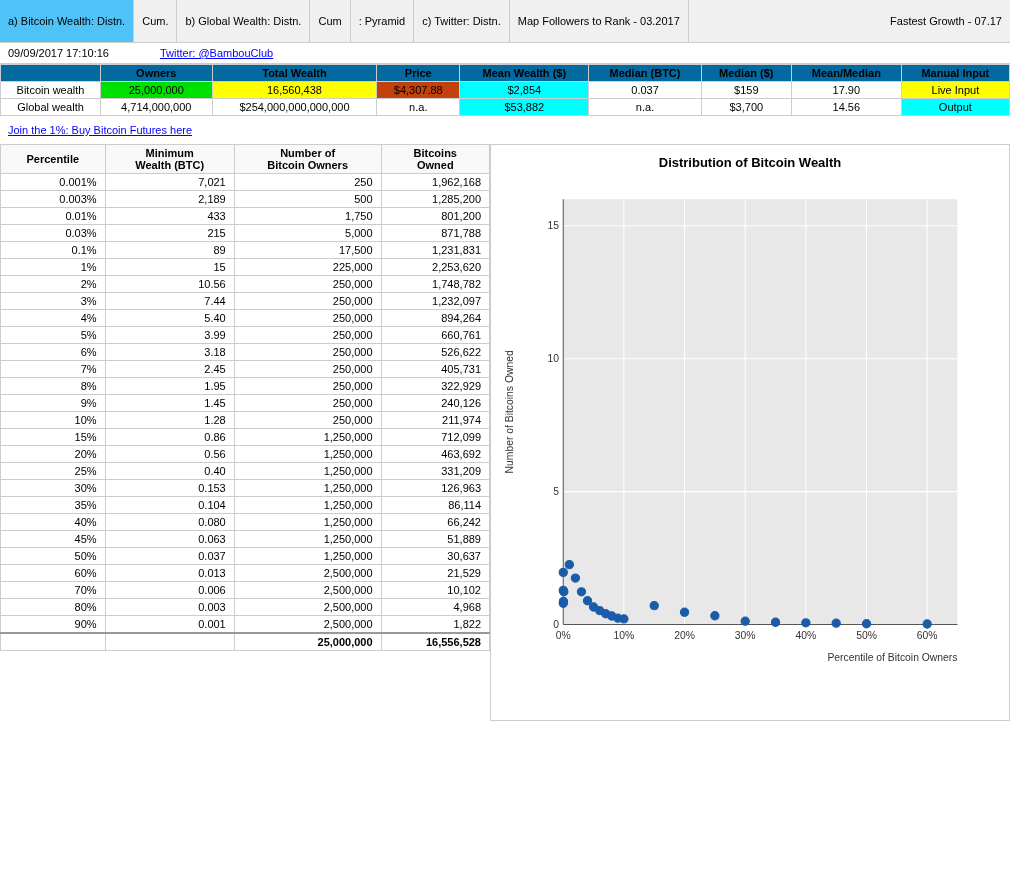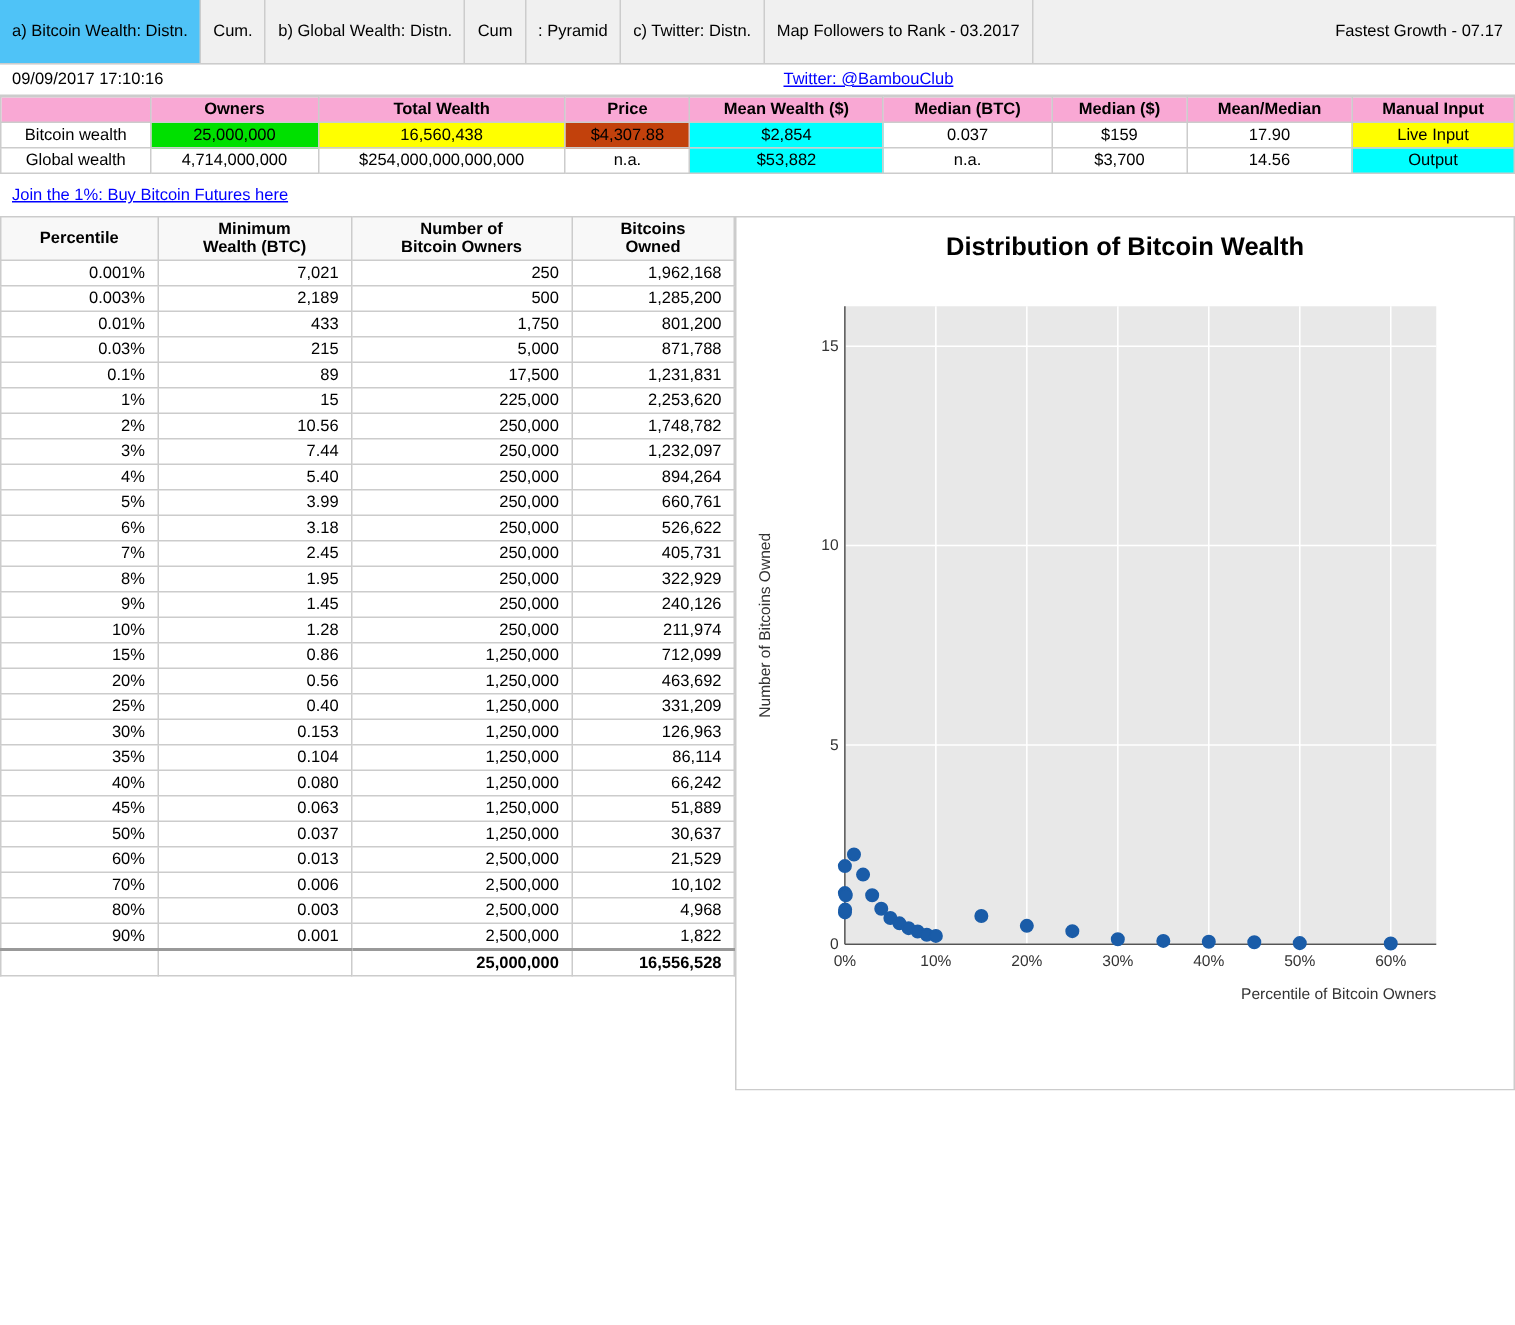--- a/index.html
+++ b/index.html
@@ -9,42 +9,42 @@
     .nav-tab { padding: 15px 8px; border-right: 1px solid #ccc; cursor: pointer; white-space: nowrap; }
     .nav-tab.active { background: #4fc3f7; color: #000; }
     .nav-tab.cum { background: #f0f0f0; }
     .twitter-link { color: #00f; text-decoration: underline; cursor: pointer; padding: 0 8px; }
     .fastest-growth { margin-left: auto; padding-right: 8px; }
     
     .datetime { padding: 2px 4px; font-size: 11px; }
     
     .stats-table { width: 100%; border-collapse: collapse; }
     .stats-table td, .stats-table th { border: 1px solid #ccc; padding: 2px 6px; text-align: center; }
-    .stats-table th { background: #f9a8d4; }
+    .stats-table th { background: #0369a1; }
     
     .green-cell { background: #00e000; }
     .yellow-cell { background: #ffff00; }
     .cyan-cell { background: #00ffff; }
     .orange-cell { background: #c2410c; }
     .lime-cell { background: #ccff00; }
     
     .label-cell { text-align: left; padding-left: 6px; }
     
     .join-link { color: #00f; text-decoration: underline; cursor: pointer; display: inline-block; padding: 4px; }
     
     .main-area { display: flex; }
     
     .data-table-container { flex: 0 0 490px; }
     .data-table { width: 100%; border-collapse: collapse; }
     .data-table td, .data-table th { border: 1px solid #ccc; padding: 2px 8px; text-align: right; font-size: 11px; }
     .data-table th { text-align: center; background: #f8f8f8; font-weight: bold; }
     .data-table td:first-child { text-align: right; }
     
     .chart-container { flex: 1; border: 1px solid #ccc; margin: 0; padding: 10px; background: #fff; position: relative; min-height: 560px; }
-    .chart-title { text-align: center; font-size: 17px; font-weight: bold; margin-bottom: 8px; }
+    .chart-title { text-align: center; font-size: 13px; font-weight: bold; margin-bottom: 8px; }
     
     svg text { font-size: 10px; font-family: Arial, sans-serif; }
     
     .totals-row td { border-top: 2px solid #999; font-weight: bold; }
   </style>
 </head>
 <body>
 
 <div class="top-nav">
   <div class="nav-tab active">a) Bitcoin Wealth: Distn.</div>
@@ -52,21 +52,21 @@
   <div class="nav-tab">b) Global Wealth: Distn.</div>
   <div class="nav-tab cum">Cum</div>
   <div class="nav-tab">: Pyramid</div>
   <div class="nav-tab">c) Twitter: Distn.</div>
   <div class="nav-tab">Map Followers to Rank - 03.2017</div>
   <div class="fastest-growth">Fastest Growth - 07.17</div>
 </div>
 
 <div style="display:flex; align-items:center; border-bottom:1px solid #ccc; padding: 2px 4px; gap: 39px;">
   <span class="datetime">09/09/2017 17:10:16</span>
-  <span style="flex:1; text-align:center;">
+  <span style="flex:1; text-align:left;">
     <a class="twitter-link">Twitter: @BambouClub</a>
   </span>
 </div>
 
 <table class="stats-table">
   <thead>
     <tr>
       <th style="width:100px;"></th>
       <th>Owners</th>
       <th>Total Wealth</th>

